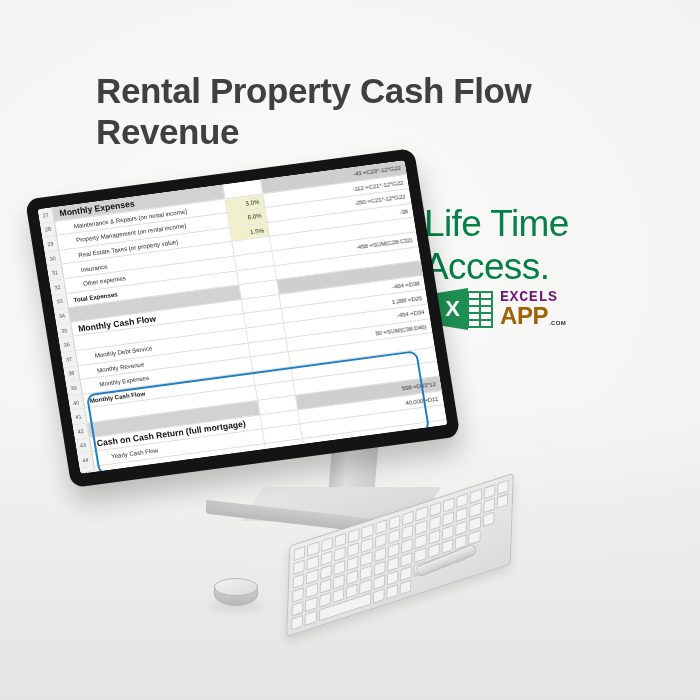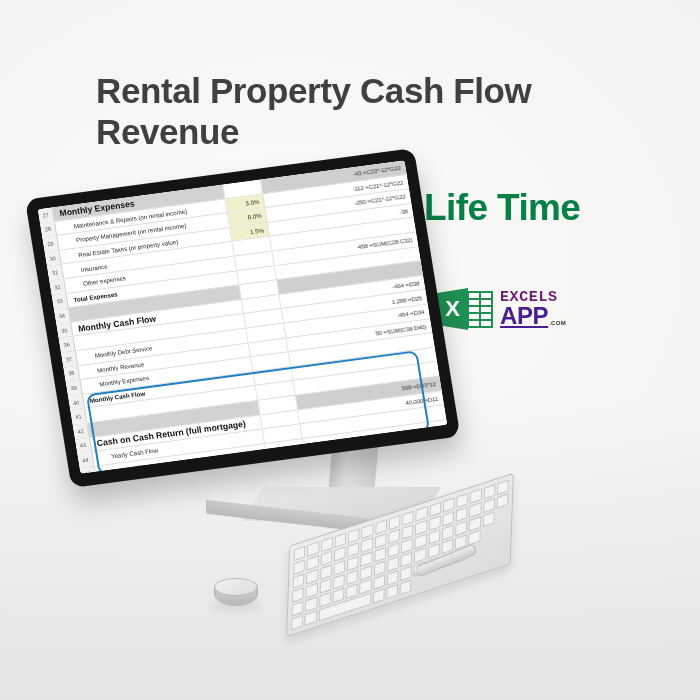--- a/index.html
+++ b/index.html
@@ -37,25 +37,25 @@
     width: 520px;
     color: #404040;
     font-size: 35px;
     font-weight: bold;
     line-height: 1.18;
     letter-spacing: -0.4px;
   }
   #subhead {
     position: absolute;
     left: 424px;
-    top: 187px;
+    top: 203px;
     width: 250px;
     color: #058046;
     font-size: 37px;
-    font-weight: bold;
+    font-weight: normal;
     line-height: 1.15;
     letter-spacing: -0.6px;
   }
 
   
   #logo {
     position: absolute;
     left: 437px;
     top: 286px;
     display: flex;
@@ -105,26 +105,25 @@
     font-size: 15px;
     font-weight: bold;
     letter-spacing: 0.6px;
     font-family: Liberation Mono, monospace;
   }
   .logo-appwrap {
     display: flex;
     align-items: flex-end;
   }
   .logo-app {
-    color: #4c1d95;
+    color: #a16207;
     font-size: 24px;
     font-weight: bold;
     letter-spacing: -0.4px;
     line-height: .95;
-    text-decoration: underline;
   }
   .logo-com {
     color: #333333;
     font-size: 6px;
     font-weight: bold;
     margin-left: 1px;
     margin-bottom: 2px;
     letter-spacing: .3px;
   }
 
@@ -399,20 +398,21 @@
   <div id="bg-vignette"></div>
   <div id="bg-floor"></div>
 
   <div id="headline">
     <span>Rental Property Cash Flow</span><br>
     <span>Revenue</span>
   </div>
 
   <div id="subhead">
     <span>Life Time</span><br>
+    <span>Access.</span>
   </div>
 
   <div id="logo">
     <div class="logo-mark">
       <div class="logo-doc"></div>
       <div class="logo-x">X</div>
       <div class="logo-grid">
         <i></i>
           <i></i>
           <i></i>

